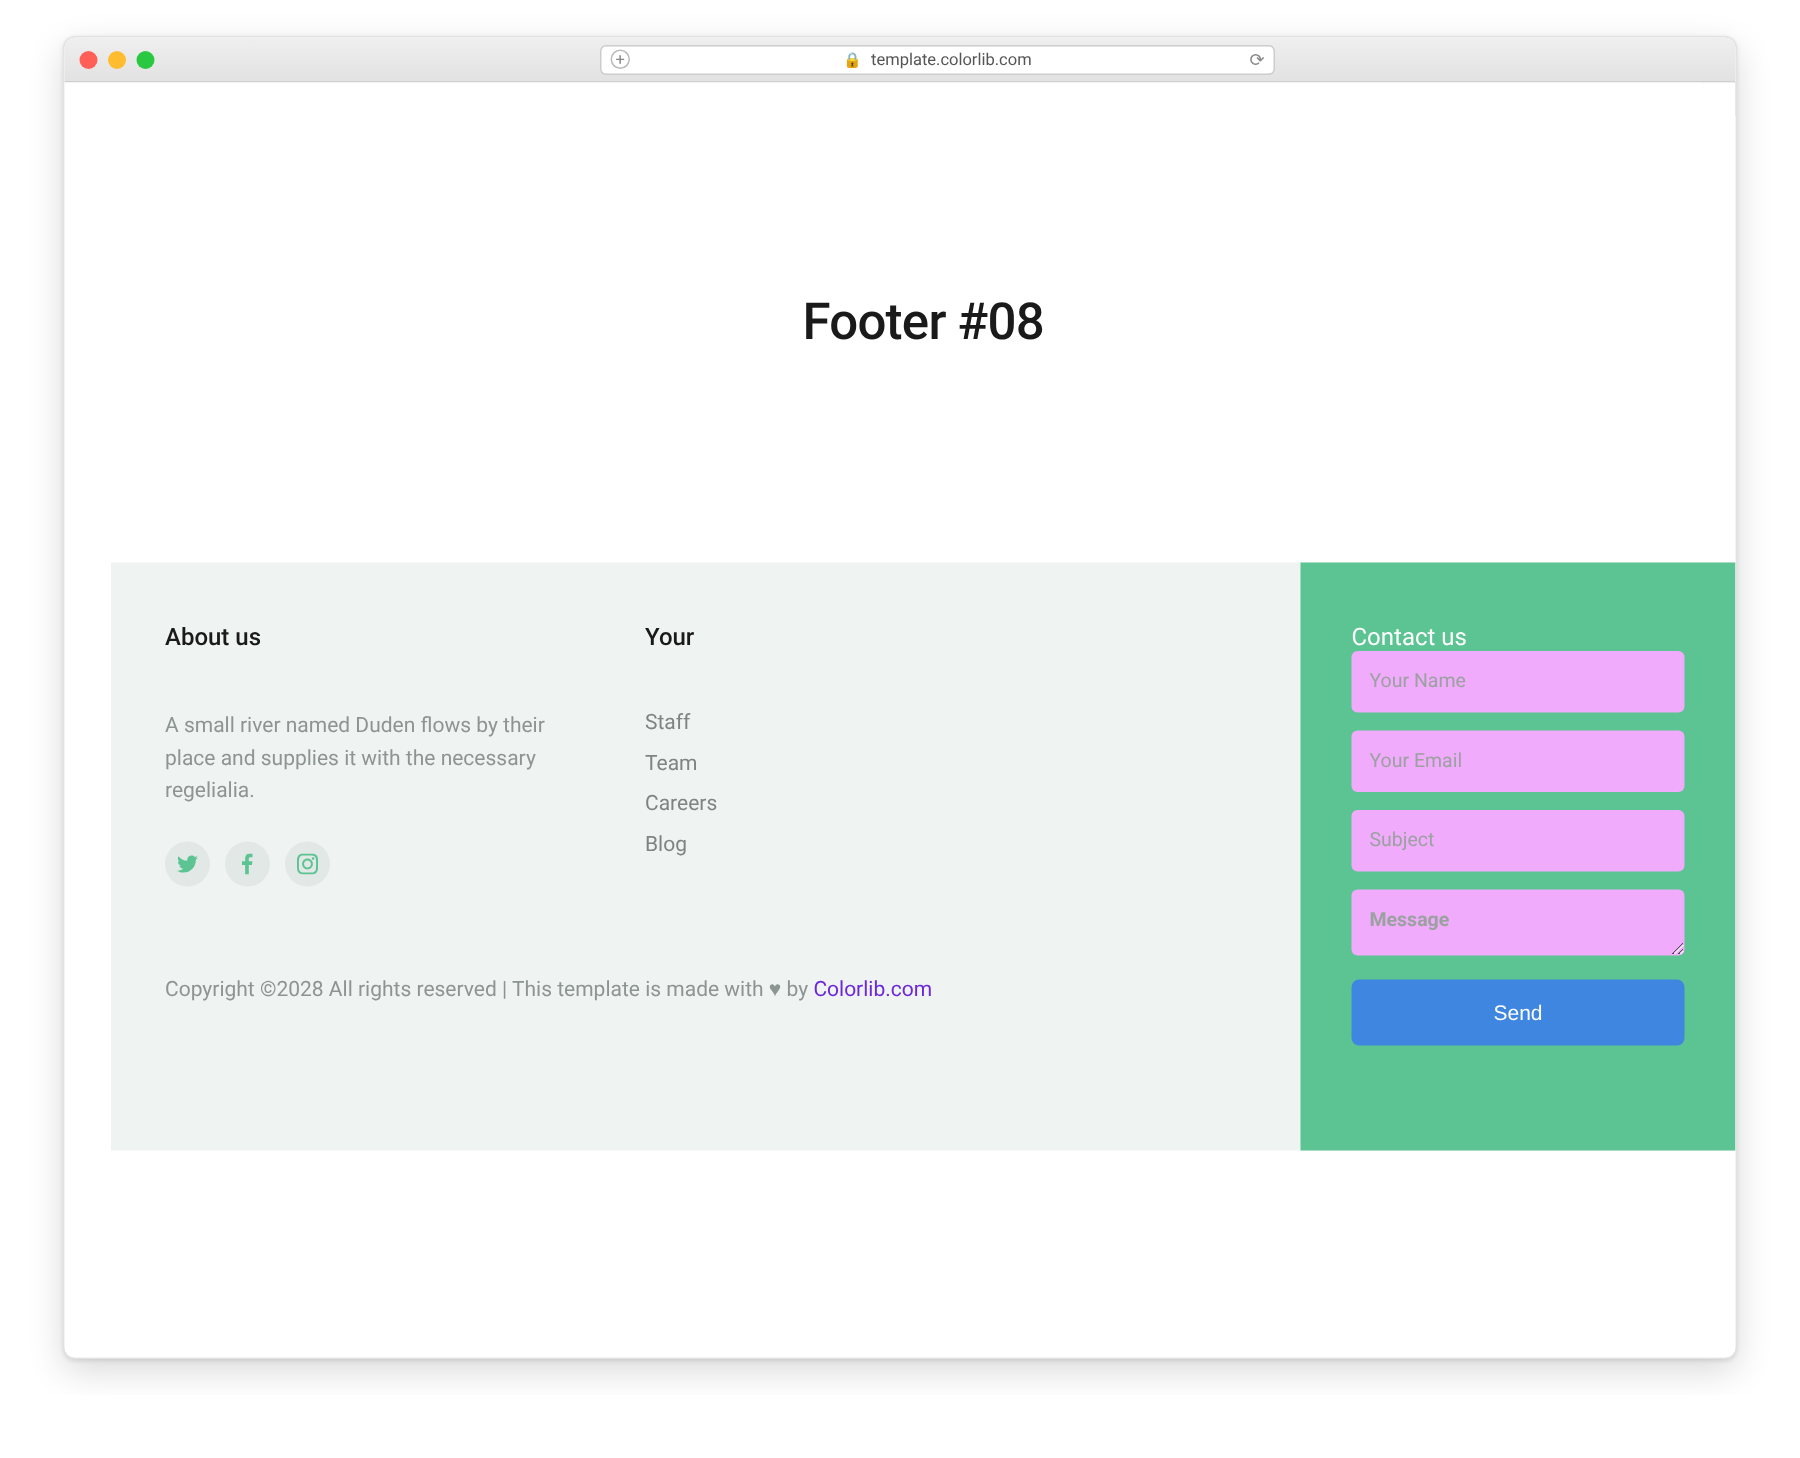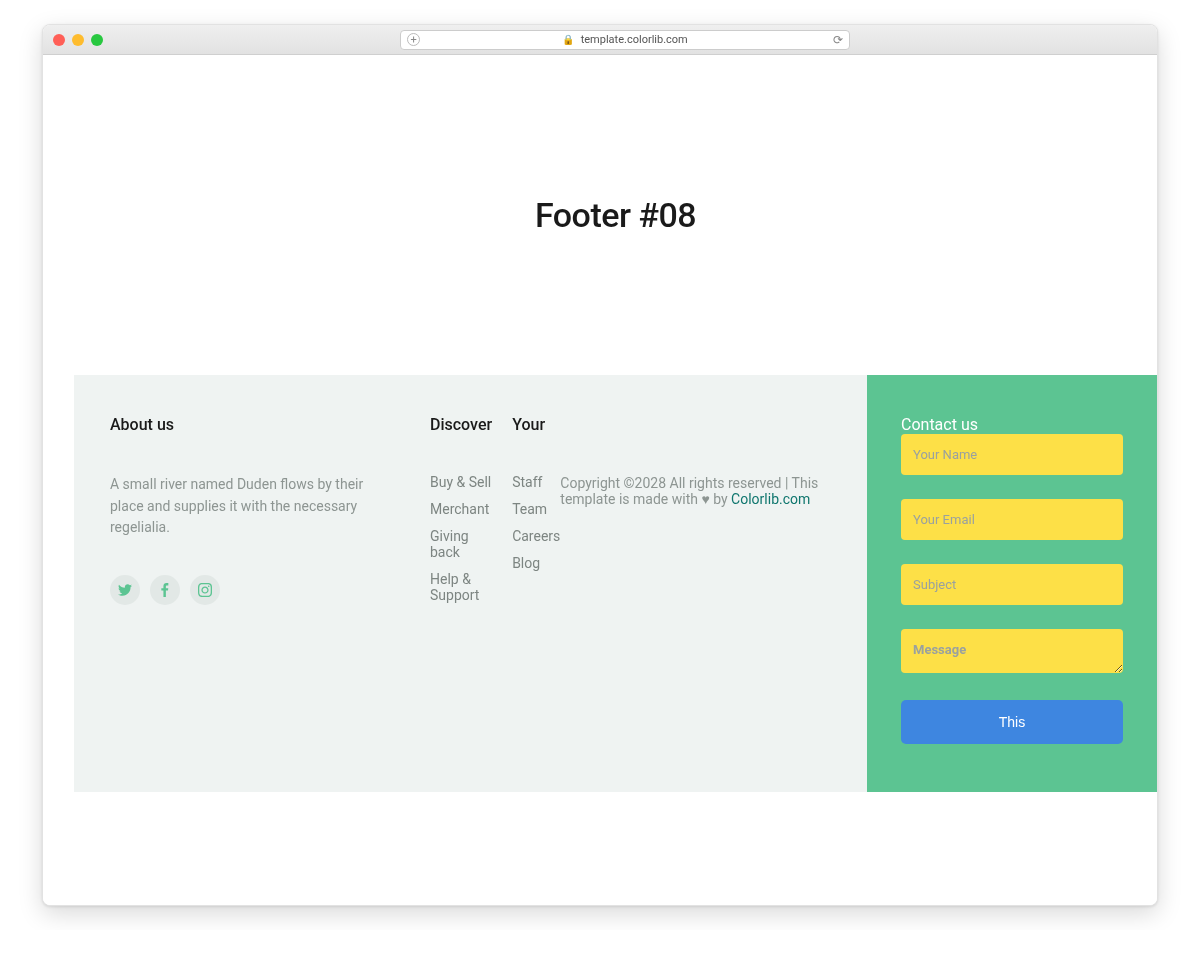--- a/index.html
+++ b/index.html
@@ -92,40 +92,40 @@
 
   .footer{
     display:flex;
     background:#eff3f2;
     min-height: 392px;
   }
   .footer-left{
     flex:1;
     padding: 40px 36px 50px 36px;
     display:flex;
-    flex-direction:row;
+    flex-direction:column;
   }
   .cols{
     display:flex;
     gap: 20px;
   }
   .col-about{ width: 300px; padding-right:20px; }
   .col{ flex:1; }
 
   .col h3, .col-about h3{
     font-size: 16px;
     font-weight: 500;
     color:#1a1a1a;
     margin-bottom: 40px;
   }
   .col-about p{
     font-size: 14px;
     line-height: 1.55;
     color:#8d9592;
-    margin-bottom: 36px;
+    margin-bottom: 22px;
   }
   .social{
     display:flex; gap:10px;
   }
   .social a{
     width:30px; height:30px;
     border-radius:50%;
     background:#e2e8e6;
     display:flex; align-items:center; justify-content:center;
     color:#5cc492;
@@ -139,42 +139,42 @@
     font-size: 14px;
     color:#7d8582;
     text-decoration:none;
   }
 
   .copyright{
     margin-top: 60px;
     font-size:14px;
     color:#8d9592;
   }
-  .copyright a{ color:#0f766e; text-decoration:none; }
+  .copyright a{ color:#6d28d9; text-decoration:none; }
   .heart{ color:#8d9592; }
 
   
   .footer-right{
     width: 290px;
     background:#5cc492;
     padding: 40px 34px 48px 34px;
   }
   .footer-right h3{
     font-size: 16px;
     font-weight: 400;
     color:#fff;
   }
   .field{
     width:100%;
-    background:#fde047;
+    background:#f0abfc;
     border:none;
     border-radius:4px;
     padding: 13px 12px;
     font-size: 13px;
-    margin-bottom: 24px;
+    margin-bottom: 12px;
     font-family: inherit;
   }
   .field::placeholder{ color:#9aa19f; }
   textarea.field{ height:44px; resize:vertical;font-weight:bold; }
   .send{
     width:100%;
     background:#3e86e0;
     border:none;
     border-radius:5px;
     color:#fff;
@@ -226,29 +226,20 @@
                   </svg>
               </a>
               <a href="#">
                 <svg viewBox="0 0 24 24">
                     <path d="M12 2.2c3.2 0 3.6 0 4.8.1 1.2.1 1.8.3 2.2.4.6.2 1 .5 1.4.9.4.4.7.8.9 1.4.2.4.4 1 .4 2.2.1 1.2.1 1.6.1 4.8s0 3.6-.1 4.8c-.1 1.2-.3 1.8-.4 2.2-.2.6-.5 1-.9 1.4-.4.4-.8.7-1.4.9-.4.2-1 .4-2.2.4-1.2.1-1.6.1-4.8.1s-3.6 0-4.8-.1c-1.2-.1-1.8-.3-2.2-.4-.6-.2-1-.5-1.4-.9-.4-.4-.7-.8-.9-1.4-.2-.4-.4-1-.4-2.2C2.2 15.6 2.2 15.2 2.2 12s0-3.6.1-4.8c.1-1.2.3-1.8.4-2.2.2-.6.5-1 .9-1.4.4-.4.8-.7 1.4-.9.4-.2 1-.4 2.2-.4C8.4 2.2 8.8 2.2 12 2.2M12 0C8.7 0 8.3 0 7.1.1 5.8.1 4.9.3 4.1.6c-.8.3-1.5.7-2.2 1.4C1.2 2.7.8 3.4.5 4.2.2 5 .1 5.9 0 7.2 0 8.4 0 8.8 0 12s0 3.6.1 4.9c.1 1.3.2 2.2.5 3 .3.8.7 1.5 1.4 2.2.7.7 1.4 1.1 2.2 1.4.8.3 1.7.5 3 .5C8.4 24 8.8 24 12 24s3.6 0 4.9-.1c1.3-.1 2.2-.2 3-.5.8-.3 1.5-.7 2.2-1.4.7-.7 1.1-1.4 1.4-2.2.3-.8.5-1.7.5-3 .1-1.3.1-1.7.1-4.9s0-3.6-.1-4.9c-.1-1.3-.2-2.2-.5-3-.3-.8-.7-1.5-1.4-2.2C21.4 1.2 20.7.8 19.9.5c-.8-.3-1.7-.5-3-.5C15.6 0 15.2 0 12 0zm0 5.8c-3.4 0-6.2 2.8-6.2 6.2s2.8 6.2 6.2 6.2 6.2-2.8 6.2-6.2S15.4 5.8 12 5.8zm0 10.2c-2.2 0-4-1.8-4-4s1.8-4 4-4 4 1.8 4 4-1.8 4-4 4zm6.4-11.8c-.8 0-1.4.6-1.4 1.4s.6 1.4 1.4 1.4 1.4-.6 1.4-1.4-.6-1.4-1.4-1.4z"></path>
                   </svg>
               </a>
             </div>
           </div>
 
-          <div class="col">
-            <h3>Discover</h3>
-            <ul>
-              <li><a href="#">Buy &amp; Sell</a></li>
-              <li><a href="#">Merchant</a></li>
-              <li><a href="#">Giving back</a></li>
-              <li><a href="#">Help &amp; Support</a></li>
-            </ul>
-          </div>
 
           <div class="col">
             <h3>Your</h3>
             <ul>
               <li><a href="#">Staff</a></li>
               <li><a href="#">Team</a></li>
               <li><a href="#">Careers</a></li>
               <li><a href="#">Blog</a></li>
             </ul>
           </div>
@@ -259,18 +250,18 @@
           <span>Copyright ©2028 All rights reserved | This template is made with </span><span class="heart">♥</span><span> by </span><a href="#">Colorlib.com</a>
         </p>
       </div>
 
       <div class="footer-right">
         <h3>Contact us</h3>
         <input class="field" type="text" placeholder="Your Name" style="">
         <input class="field" type="text" placeholder="Your Email" style="">
         <input class="field" type="text" placeholder="Subject" style="">
         <textarea class="field" placeholder="Message" style=""></textarea>
-        <button class="send">This</button>
+        <button class="send">Send</button>
       </div>
     </footer>
 
   </div>
 </div>
 
 </body></html>

